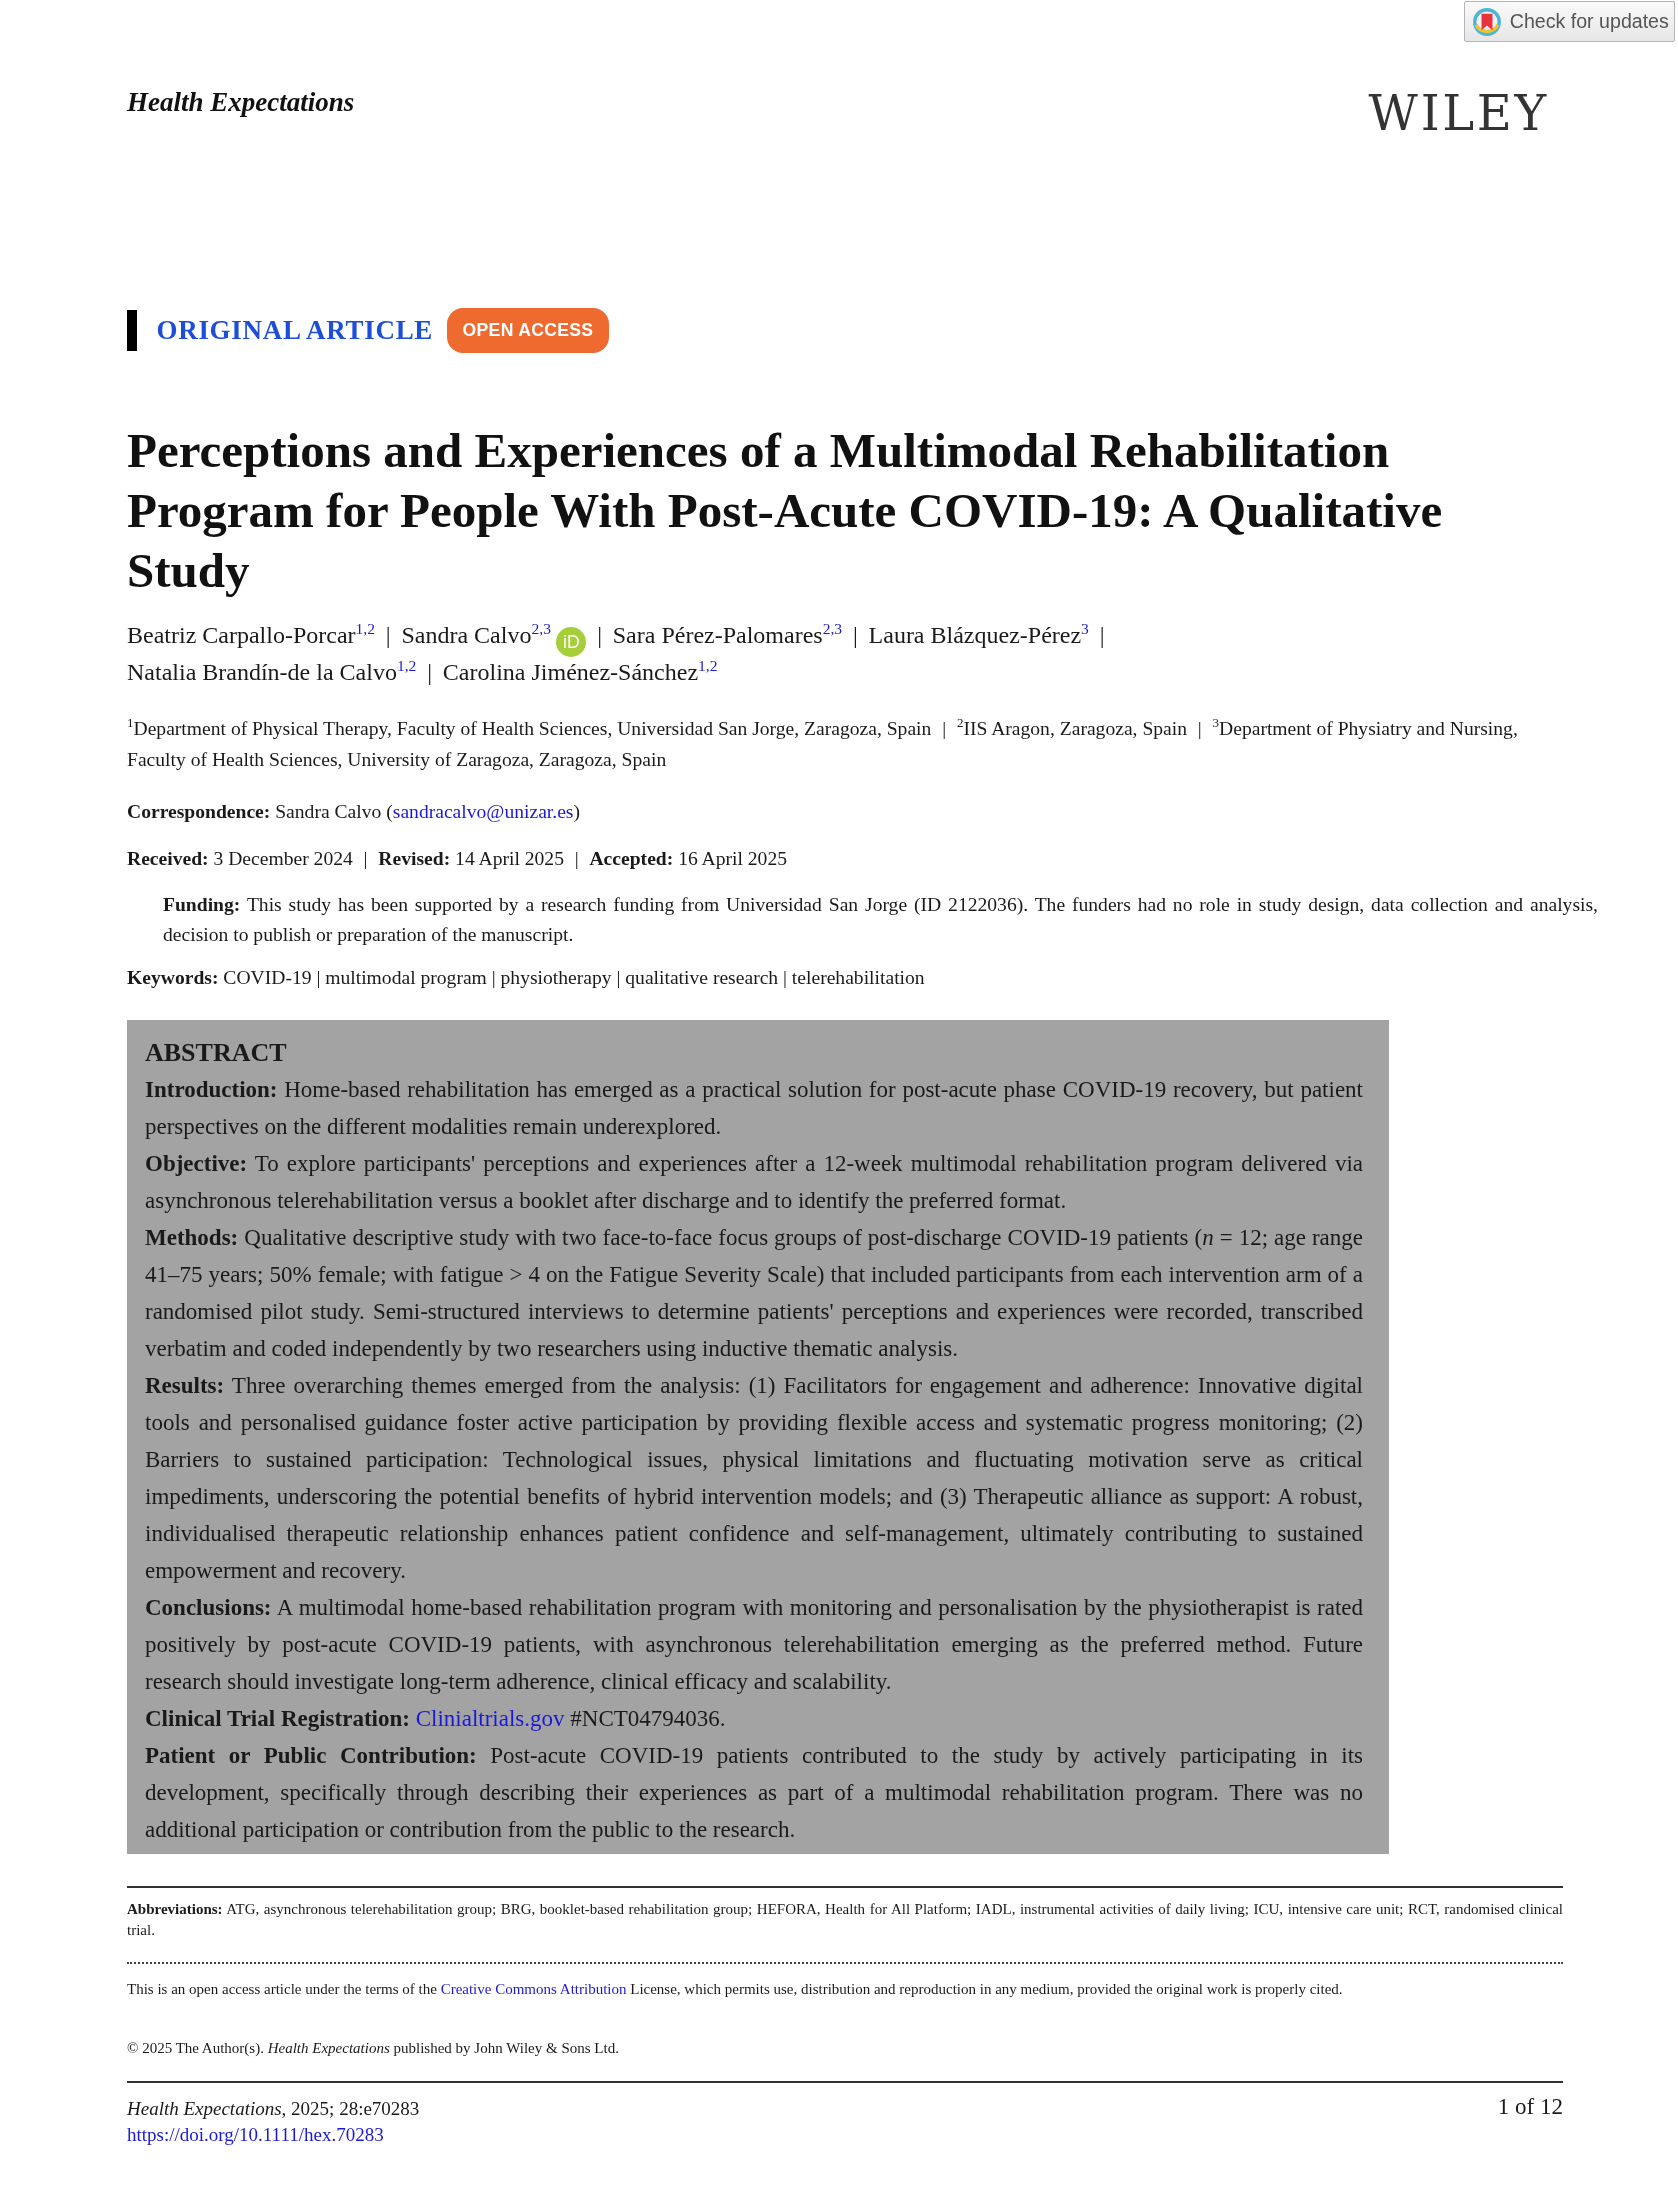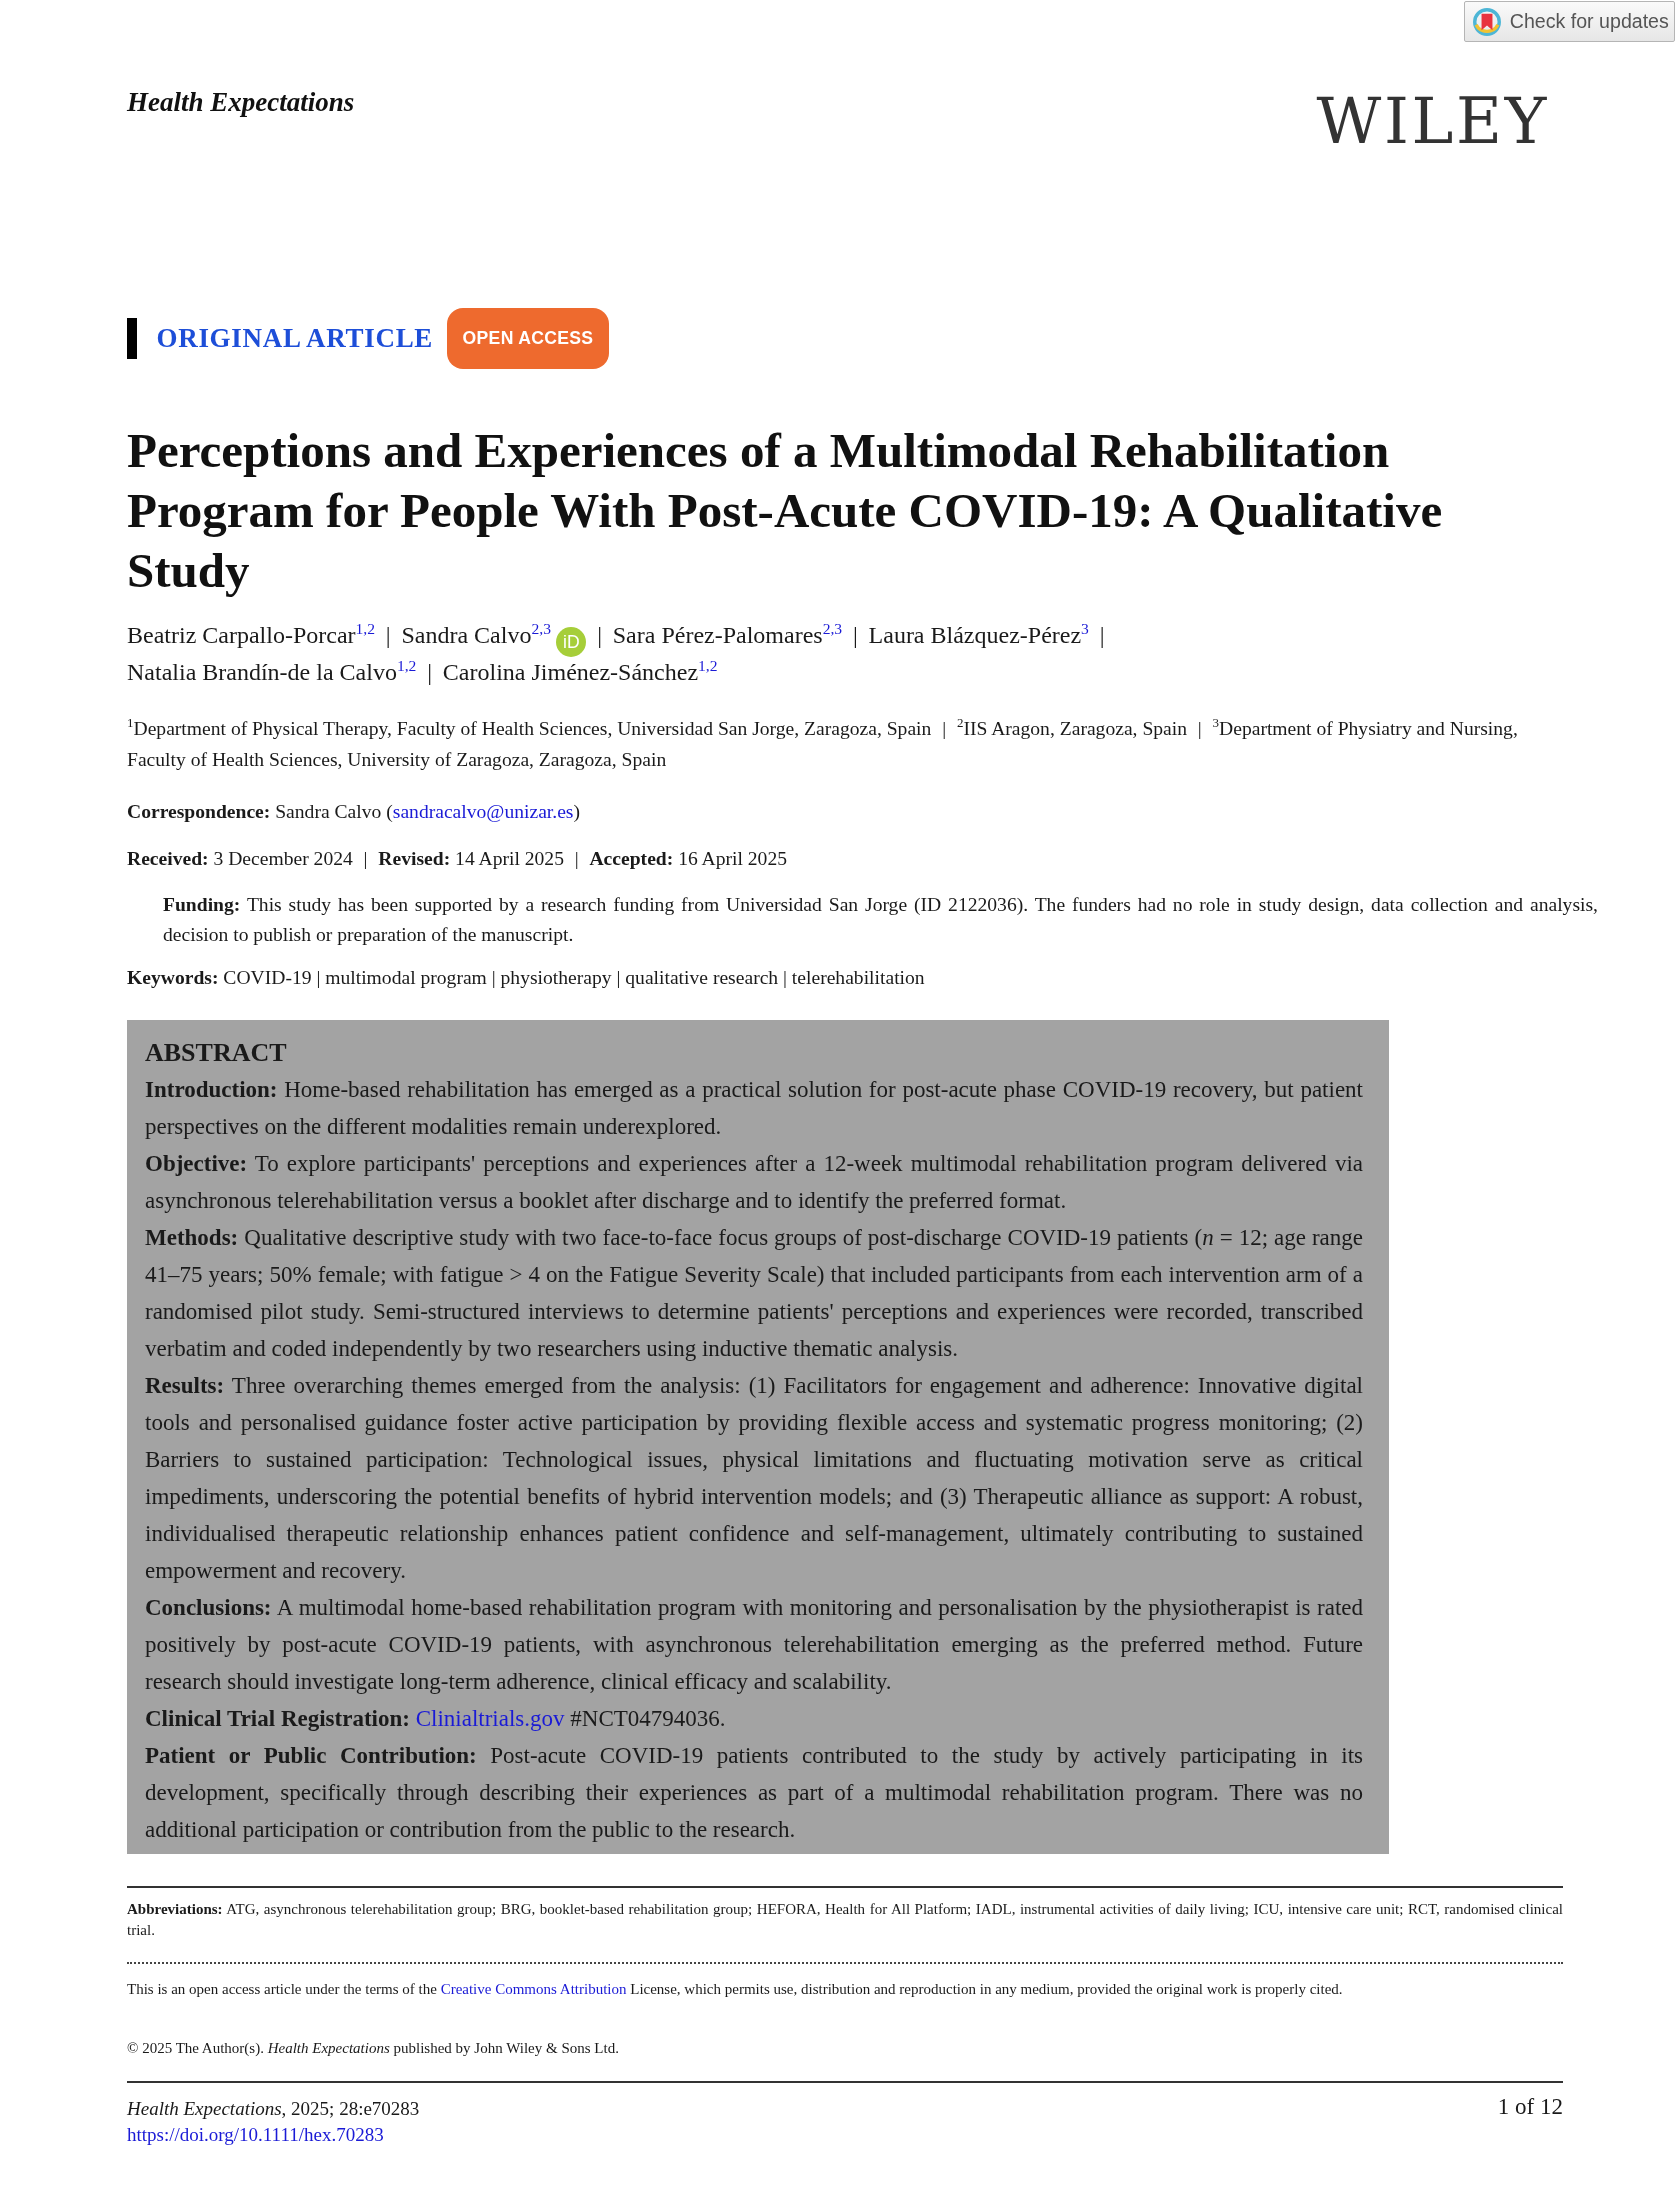--- a/index.html
+++ b/index.html
@@ -8,26 +8,26 @@
   a { color: #1a1ad6; text-decoration: none; }
 
   
   .cfu { position: absolute; left: 1464px; top: 1.4px; width: 211px; height: 41px;
          background: linear-gradient(#fafafa, #e6e6e6); border: 0.7px solid #b5b5b5; border-radius: 2px;
          display: flex; align-items: center; cursor: pointer; }
   .cfu-icon { width: 30px; height: 30px; margin-left: 6.8px; position: relative; }
   .cfu-label { font-family: "Liberation Sans", "DejaVu Sans", sans-serif; font-size: 19.6px; color: #555; margin-left: 8px; }
 
   .journal-name { position: absolute; left: 127px; top: 87px; font-size: 27px; font-style: italic; font-weight: bold; color: #111; }
-  .publisher-logo { position: absolute; right: 129px; top: 85px; font-size: 63px; color: #333; letter-spacing: 2.7px; font-family: "DejaVu Serif", serif; font-weight: normal; }
+  .publisher-logo { position: absolute; right: 129px; top: 85px; font-size: 48px; color: #333; letter-spacing: 2.7px; font-family: "DejaVu Serif", serif; font-weight: normal; }
 
   .article-type-row { position: absolute; left: 127px; top: 308px; display: flex; align-items: center; }
   .type-bar { width: 9.5px; height: 41px; background: #000; margin-right: 20px; }
   .article-type { font-size: 27px; font-weight: bold; letter-spacing: 0.7px; color: #1d4ed8; }
-  .oa-badge { margin-left: 13.5px; background: #ee6a2e; color: #fff; border-radius: 16px; padding: 20px 16px;
+  .oa-badge { margin-left: 13.5px; background: #ee6a2e; color: #fff; border-radius: 16px; padding: 12px 16px;
               font-family: "Liberation Sans", "DejaVu Sans", sans-serif; font-size: 17.6px; font-weight: bold; letter-spacing: 0.3px; }
 
   .title { position: absolute; left: 127px; top: 421px; width: 1421px; font-size: 49px; font-weight: bold; line-height: 60px; color: #111; }
 
   .authors { position: absolute; left: 127px; top: 620px; width: 1435px; font-size: 24px; line-height: 31px; color: #1a1a1a; }
   .authors sup { font-size: 15.6px; color: #1a1ad6; vertical-align: 9.5px; line-height: 0; }
   .sep { margin: 0 10.8px; }
   .orcid { display: inline-block; width: 30px; height: 30px; border-radius: 50%; background: #a6ce39; color: #fff;
            font-family: "Liberation Sans", sans-serif; font-size: 17.6px; text-align: center; line-height: 30px; vertical-align: -5.4px; margin-left: 5.4px; }
 

